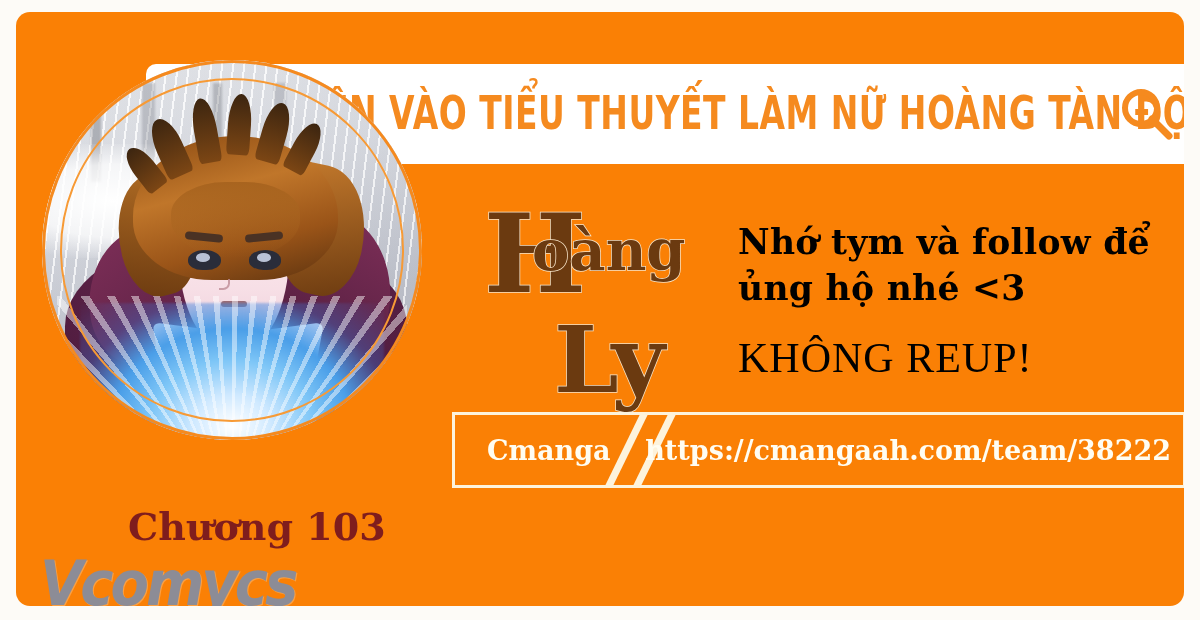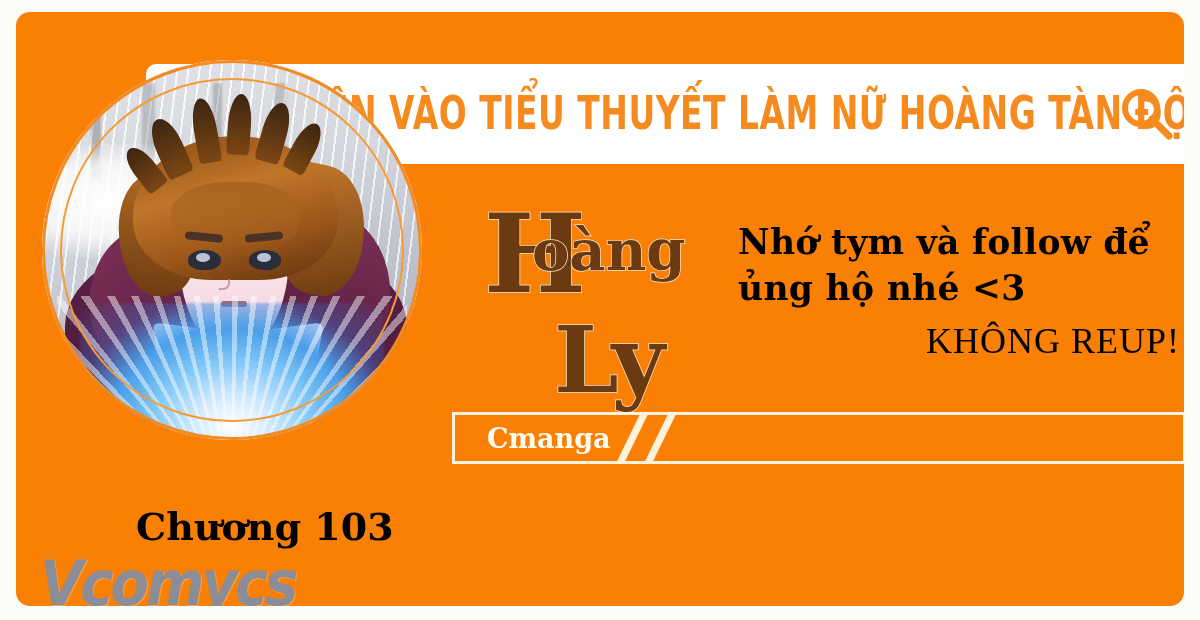--- a/index.html
+++ b/index.html
@@ -310,34 +310,33 @@
     font-size: 36px;
     line-height: 1.28;
     letter-spacing: .3px;
     transform: scaleX(.96);
     transform-origin: left center;
     white-space: nowrap;
   }
   .promo-l3 {
     font-family: "Liberation Serif", serif;
     font-weight: 400;
-    font-size: 36px;
+    font-size: 42px;
     line-height: 1.2;
-    margin-top: 10px;
-    text-align: right;
+    margin-top: 23px;
     padding-right: 8px;
     letter-spacing: 1px;
     white-space: nowrap;
   }
 
   
   .linkbox {
     position: absolute;
     left: 436px;
-    width: 734px; height: 52px;
+    width: 734px; height: 76px;
     border: 3px solid #fdf3dc;
     z-index: 4;
     overflow: hidden;
   }
   .linkbox.one { top: 400px; }
   .linkbox.two { top: 490px; }
 
   .lb-name {
     position: absolute;
     left: 32px; top: 50%;
@@ -364,25 +363,25 @@
     width: 8px; height: 96px;
     background: #fdf3dc;
     transform: skewX(-26deg);
   }
   .slash.s1 { left: 168px; }
   .slash.s2 { left: 196px; }
 
   
   .chapter {
     position: absolute;
-    left: 120px; top: 492px;
+    left: 112px; top: 492px;
     font-family: "DejaVu Serif", serif;
     font-weight: 700;
     font-size: 38px;
-    color: #000000;
+    color: #7f1d1d;
     z-index: 4;
     white-space: nowrap;
   }
   .watermark {
     position: absolute;
     left: 24px; top: 536px;
     z-index: 4;
     font-family: "DejaVu Sans", sans-serif;
     font-weight: 700;
     font-style: italic;
@@ -460,20 +459,21 @@
     <div class="promo">
       <div class="promo-l1">Nhớ tym và follow để</div>
       <div class="promo-l2">ủng hộ nhé &lt;3</div>
       <div class="promo-l3">KHÔNG REUP!</div>
     </div>
 
     <div class="linkbox one">
       <div class="lb-name">Cmanga</div>
       <div class="slash s1"></div>
       <div class="slash s2"></div>
+      <div class="lb-url">https://cmangaah.com/team/38222</div>
     </div>
 
 
     <div class="chapter">Chương 103</div>
     <div class="watermark">Vcomycs</div>
 
   </div>
 </div>
 
 </body></html>

